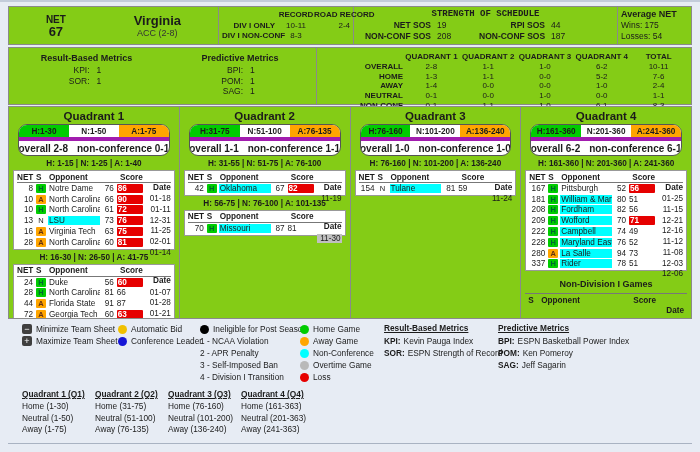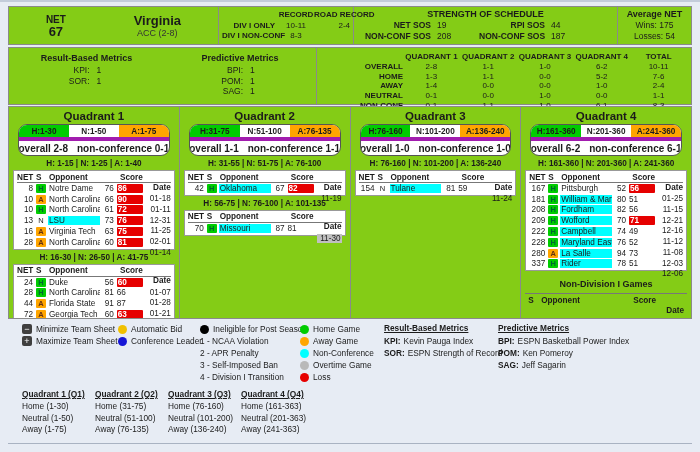--- a/index.html
+++ b/index.html
@@ -16,24 +16,24 @@
 .net-num{font-size:13px;}
 .team-block{text-align:center;}
 .team-name{font-weight:bold;font-size:13px;line-height:15px;}
 .team-conf{font-size:9px;color:#333;}
 .c-record{width:135px;font-size:8px;padding-top:3px;}
 .rec-grid{display:grid;grid-template-columns:56px 36px auto;line-height:10.5px;}
 .rec-h{font-weight:bold;text-align:center;white-space:nowrap;}
 .rec-lab{font-weight:bold;text-align:right;padding-right:3px;white-space:nowrap;}
 .rec-v{text-align:center;}
 .c-sos{width:264px;font-size:8.5px;padding-top:2px;}
-.sos-title{font-weight:bold;font-size:9px;text-align:center;line-height:11px;}
+.sos-title{font-weight:bold;font-size:9px;text-align:center;line-height:11px;font-family:Liberation Mono, monospace;}
 .sos-grid{display:grid;grid-template-columns:80px 42px 72px 42px;line-height:11px;}
 .sos-lab{font-weight:bold;text-align:right;padding-right:6px;white-space:nowrap;}
-.c-avg{flex:1;text-align:center;font-size:8.5px;padding-top:2px;}
+.c-avg{flex:1;font-size:8.5px;padding-top:2px;}
 .avg-title{font-weight:bold;font-size:9px;line-height:11px;}
 .avg-line{line-height:11px;}
 
 #metrics-box{position:absolute;left:8px;right:8px;top:47px;height:58px;display:flex;}
 .m-cell{padding-top:4px;}
 .m-result{width:155px;}
 .m-pred{width:152px;}
 .m-title{font-weight:bold;font-size:9px;text-align:center;line-height:12px;margin-bottom:1px;}
 .m-row{display:flex;font-size:8.5px;line-height:10.5px;}
 .m-lab{width:52%;text-align:right;}

